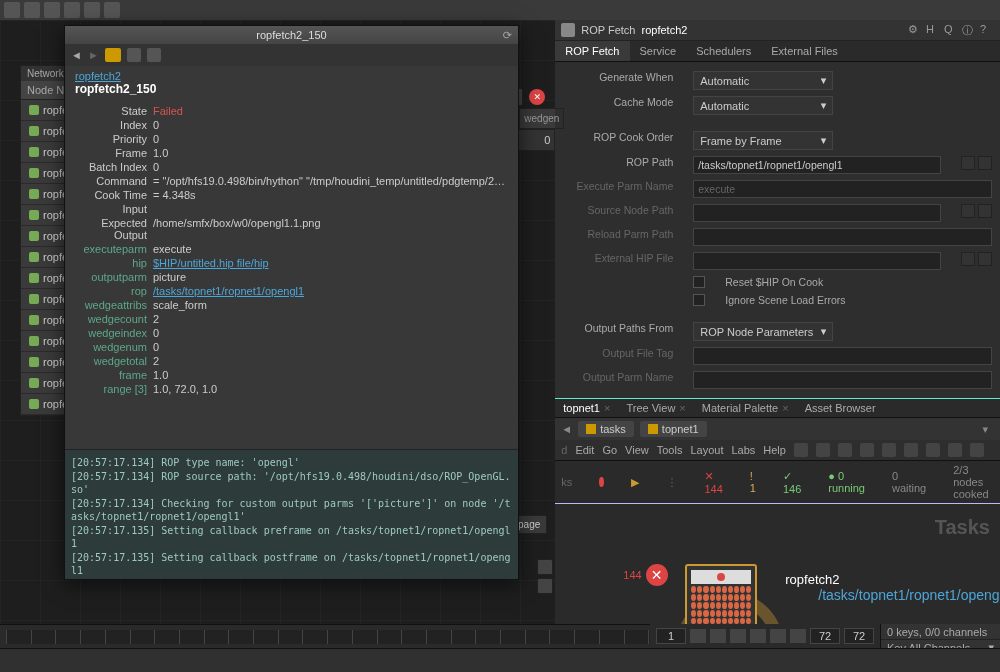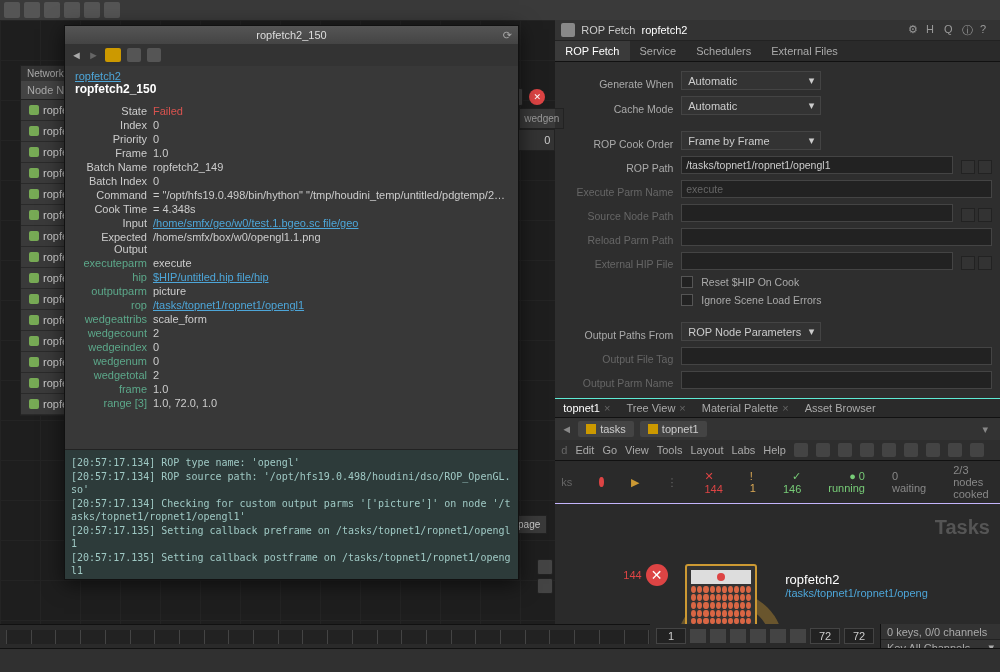--- a/index.html
+++ b/index.html
@@ -64,21 +64,21 @@
 .param-header { background: #333; padding: 3px 6px; display: flex; align-items: center; gap: 6px; border-bottom: 1px solid #222; }
 .param-header .node-icon { width:14px; height:14px; background:#888; border-radius:2px; }
 .param-header .title { color:#ccc; }
 .param-header .name { color:#fff; }
 .param-header .right-icons { margin-left:auto; display:flex; gap:4px; }
 .param-header .right-icons span { width:14px; height:14px; color:#999; }
 .param-tabs { display: flex; background: #2a2a2a; border-bottom: 1px solid #111; }
 .param-tab { padding: 4px 10px; color: #aaa; cursor: pointer; }
 .param-tab.active { background: #3a3a3a; color: #fff; }
 .param-body { padding: 6px 8px; background: #2e2e2e; }
-.param-row { display: flex; align-items: flex-end; padding: 3px 0; gap: 8px; }
+.param-row { display: flex; align-items: flex-start; padding: 3px 0; gap: 20px; }
 .param-row .lbl { width: 110px; text-align: right; color: #aaa; font-size: 10.5px; }
 .param-row .lbl.dim { color: #666; }
 .param-row .val { flex: 1; }
 .param-row select, .param-row input[type=text] { background: #222; border: 1px solid #444; color: #ccc; padding: 2px 4px; width: 100%; font-size: 10.5px; }
 .param-row .dropdown { background:#333; border:1px solid #444; padding:2px 6px; color:#ccc; display:flex; align-items:center; justify-content:space-between; min-width:140px; }
 .param-row .check { width:12px; height:12px; background:#222; border:1px solid #555; }
 .param-row .chk-label { color:#aaa; font-size:10.5px; }
 .param-icons { display:flex; gap:3px; }
 .param-icons span { width:14px; height:14px; background:#333; border:1px solid #222; }
 
@@ -88,34 +88,34 @@
 .net-tabs .nt.active { color:#fff; }
 .net-tabs .nt .x { margin-left:4px; color:#666; }
 .net-path-bar { display:flex; background:#333; padding:3px 6px; gap:6px; align-items:center; }
 .net-path-bar .crumb { background:#444; padding:2px 8px; color:#ccc; border-radius:2px; display:flex; align-items:center; gap:4px; }
 .net-path-bar .crumb::before { content:''; width:10px; height:10px; background:#c90; }
 .net-toolbar { display:flex; background:#2e2e2e; padding:3px 6px; gap:8px; align-items:center; border-bottom:1px solid #111; }
 .net-toolbar .menu { color:#aaa; cursor:pointer; }
 .net-toolbar .ticon { width:14px; height:14px; background:#444; border-radius:2px; }
 .net-status { display:flex; background:#2a2a2a; padding:3px 6px; gap:27px; align-items:center; font-size:10px; border-bottom:1px solid #c4b5fd; }
 .net-status .red-dot { width:10px; height:10px; background:#d44; border-radius:50%; }
-.net-status .grn { color:#7c7;text-align:right; }
+.net-status .grn { color:#7c7; }
 .net-status .orn { color:#da5; }
 .net-status .gry { color:#888; }
 .net-canvas { flex:1; background:#2a2a2a; position:relative; min-height:240px; }
 .tasks-label { position:absolute; top:12px; right:10px; color:#555; font-size:20px; font-weight:bold; }
 .node-vis { position:absolute; top:60px; left:130px; width:90px; }
 .node-ring { position:absolute; top:28px; left:-8px; width:106px; height:106px; border:12px solid rgba(200,150,50,0.4); border-radius:50%; }
 .node-box { position:relative; width:72px; height:110px; background:#333; border:2px solid #cc9933; border-radius:3px; padding:4px; }
 .node-box-head { height:14px; background:#ddd; margin-bottom:2px; display:flex; align-items:center; justify-content:center; }
 .node-dots { width:100%; height:78px; display:grid; grid-template-columns: repeat(10,1fr); gap:1px; }
 .node-dots span { background:#d96644; border-radius:50%; }
 .node-info-text { position:absolute; top:68px; left:230px; }
 .node-info-text .nn { color:#fff; font-size:13px; }
-.node-info-text .np { color:#4da6d9; font-size:11px; }
+.node-info-text .np { color:#4da6d9; font-size:14px;margin-left:33px; }
 .err-badge { position:absolute; top:60px; left:68px; display:flex; align-items:center; gap:4px; }
 .err-badge .n { color:#d44; font-size:11px; }
 .err-badge .c { width:22px; height:22px; background:#d44; border-radius:50%; display:flex; align-items:center; justify-content:center; color:#fff; font-size:14px; }
 
 
 .timeline { position:absolute; bottom:24px; left:0; right:0; height:24px; background:#2a2a2a; border-top:1px solid #111; display:flex; align-items:center; }
 .timeline .track { flex:1; height:14px; background:#222; margin:0 6px; position:relative; }
 .timeline .ticks { position:absolute; inset:0; display:flex; }
 .timeline .ticks span { flex:1; border-left:1px solid #444; }
 .statusbar { position:absolute; bottom:0; left:0; right:0; height:24px; background:#303030; border-top:1px solid #111; display:flex; align-items:center; padding:0 6px; gap:8px; }
@@ -218,38 +218,33 @@
           </div>
           <div class="attr-row">
             <div class="attr-label">Priority</div>
             <div class="attr-value ">0</div>
           </div>
           <div class="attr-row">
             <div class="attr-label">Frame</div>
             <div class="attr-value ">1.0</div>
           </div>
           <div class="attr-row">
-            <div class="attr-label">Batch Name</div>
-            <div class="attr-value ">ropfetch2_149</div>
-          </div>
-          <div class="attr-row">
             <div class="attr-label">Batch Index</div>
             <div class="attr-value ">0</div>
           </div>
           <div class="attr-row">
             <div class="attr-label">Command</div>
             <div class="attr-value ">= "/opt/hfs19.0.498/bin/hython" "/tmp/houdini_temp/untitled/pdgtemp/2…</div>
           </div>
           <div class="attr-row">
             <div class="attr-label">Cook Time</div>
             <div class="attr-value ">= 4.348s</div>
           </div>
           <div class="attr-row">
             <div class="attr-label">Input</div>
-            <div class="attr-value link">/home/smfx/geo/w0/test.1.bgeo.sc file/geo</div>
           </div>
           <div class="attr-row">
             <div class="attr-label">Expected Output</div>
             <div class="attr-value ">/home/smfx/box/w0/opengl1.1.png</div>
           </div>
           <div class="attr-row">
             <div class="attr-label green">executeparm</div>
             <div class="attr-value ">execute</div>
           </div>
           <div class="attr-row">

